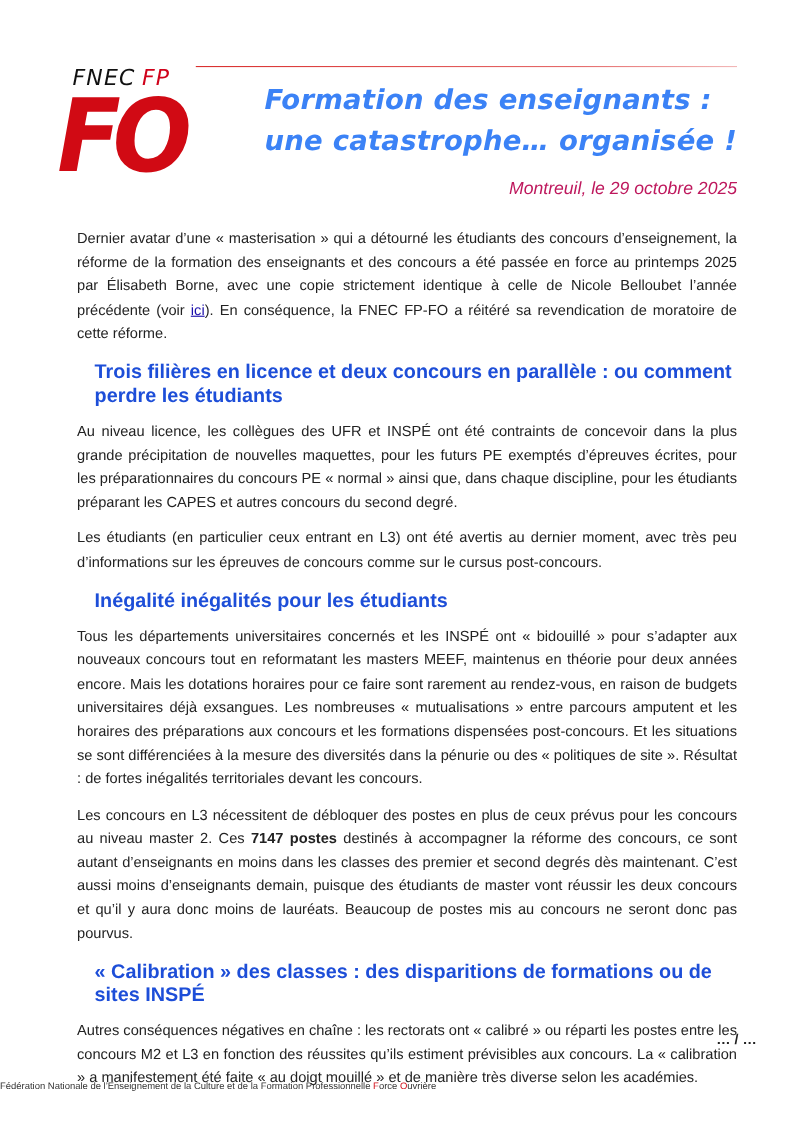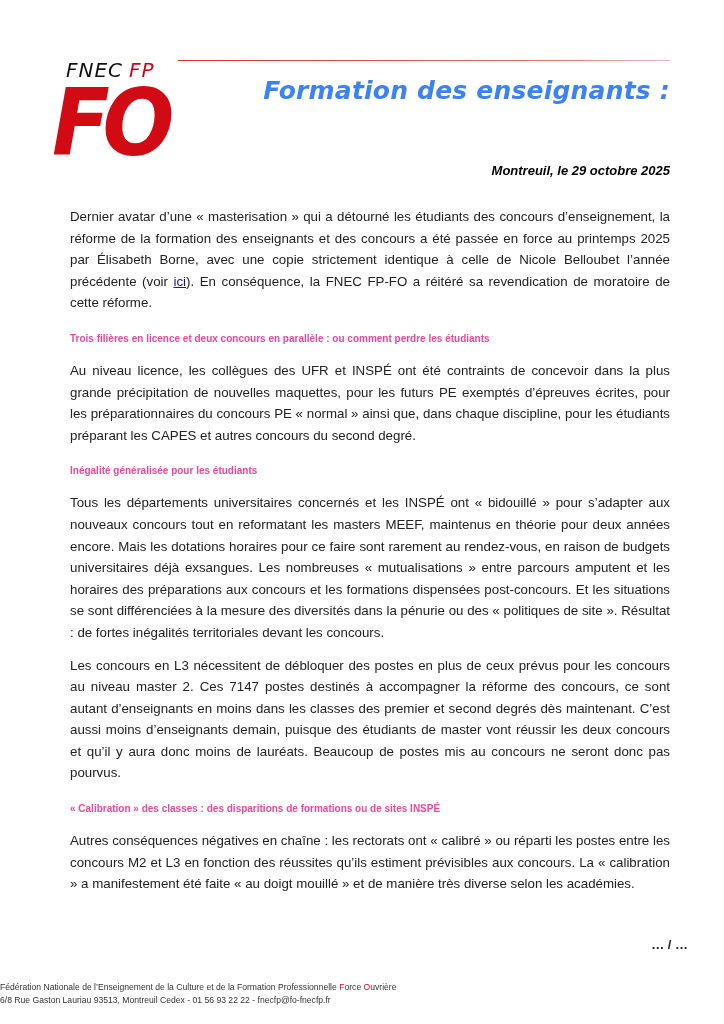--- a/index.html
+++ b/index.html
@@ -11,62 +11,63 @@
   .logo-top .fnec { color: #111; }
   .logo-top .fp { color: #d0021b; margin-left: 6px; }
   .logo-fo { position: absolute; left: 0; top: 14px; font-family: "DejaVu Sans", sans-serif;
              font-weight: bold; font-style: italic; font-size: 92px; line-height: 104px;
              color: #d10a14; letter-spacing: -8px; transform: scaleX(0.92); transform-origin: left top; }
   .header-rule { position: absolute; left: 178px; top: 60px; width: 492px; height: 1px;
                  background: linear-gradient(to right, #d9302f, #e56b6b 70%, #f2b7b7); }
   .title { position: absolute; right: 54px; top: 72px; text-align: left; color: #3b82f6;
            font-family: "DejaVu Sans", sans-serif; font-weight: bold; font-style: italic;
            font-size: 25px; line-height: 37px; letter-spacing: 0.2px; }
-  .dateline { position: absolute; right: 54px; top: 163px; font-style: italic; font-size: 13px; color: #000000; font-weight: bold; }
+  .dateline { position: absolute; right: 54px; top: 163px; font-style: italic; font-size: 16px; color: #be185d; }
   .content { position: absolute; left: 70px; top: 206px; width: 600px; font-size: 13.3px; line-height: 21.6px; }
   .content p { margin: 0 0 11px 0; text-align: justify; }
-  .content h2 { margin: 14px 0 11px 0; font-size: 10px; color: #ec4899; font-weight: bold; line-height: 21px; }
+  .content h2 { margin: 14px 0 11px 16px; font-size: 18px; color: #1d4ed8; font-weight: bold; line-height: 21px; }
   .content a { color: #1a0dab; text-decoration: underline; }
-  .content strong { font-weight: normal; }
+  .content strong { font-weight: bold; }
   .page-cont { position: absolute; right: 36px; top: 937px; font-weight: bold; font-size: 13px; color: #222; }
   .footer { position: absolute; left: 0; width: 724px; top: 981px; text-align: left;
             font-size: 8.6px; line-height: 13px; color: #333; }
   .footer .red { color: #d10a14; }
 </style>
 </head>
 <body>
 
 <div class="logo">
   <div class="logo-top">
     <span class="fnec">FNEC</span><span class="fp">FP</span>
   </div>
   <div class="logo-fo">FO</div>
 </div>
 
 <div class="header-rule"></div>
 
 <div class="title">
   <div>Formation des enseignants :</div>
+  <div>une catastrophe… organisée !</div>
 </div>
 
 <div class="dateline">Montreuil, le 29 octobre 2025</div>
 
 <div class="content">
   <p><span>Dernier avatar d’une « masterisation » qui a détourné les étudiants des concours d’enseignement, la réforme de la formation des enseignants et des concours a été passée en force au printemps 2025 par Élisabeth Borne, avec une copie strictement identique à celle de Nicole Belloubet l’année précédente (voir </span><a href="#">ici</a><span>). En conséquence, la FNEC FP-FO a réitéré sa revendication de moratoire de cette réforme.</span></p>
 
   <h2>Trois filières en licence et deux concours en parallèle : ou comment perdre les étudiants</h2>
   <p>Au niveau licence, les collègues des UFR et INSPÉ ont été contraints de concevoir dans la plus grande précipitation de nouvelles maquettes, pour les futurs PE exemptés d’épreuves écrites, pour les préparationnaires du concours PE « normal » ainsi que, dans chaque discipline, pour les étudiants préparant les CAPES et autres concours du second degré.</p>
+  <p>Les étudiants (en particulier ceux entrant en L3) ont été avertis au dernier moment, avec très peu d’informations sur les épreuves de concours comme sur le cursus post-concours.</p>
 
-  <h2>Inégalité généralisée pour les étudiants</h2>
+  <h2>Inégalité inégalités pour les étudiants</h2>
   <p>Tous les départements universitaires concernés et les INSPÉ ont « bidouillé » pour s’adapter aux nouveaux concours tout en reformatant les masters MEEF, maintenus en théorie pour deux années encore. Mais les dotations horaires pour ce faire sont rarement au rendez-vous, en raison de budgets universitaires déjà exsangues. Les nombreuses « mutualisations » entre parcours amputent et les horaires des préparations aux concours et les formations dispensées post-concours. Et les situations se sont différenciées à la mesure des diversités dans la pénurie ou des « politiques de site ». Résultat : de fortes inégalités territoriales devant les concours.</p>
 
   <p><span>Les concours en L3 nécessitent de débloquer des postes en plus de ceux prévus pour les concours au niveau master 2. Ces </span><strong>7147 postes</strong><span> destinés à accompagner la réforme des concours, ce sont autant d’enseignants en moins dans les classes des premier et second degrés dès maintenant. C’est aussi moins d’enseignants demain, puisque des étudiants de master vont réussir les deux concours et qu’il y aura donc moins de lauréats. Beaucoup de postes mis au concours ne seront donc pas pourvus.</span></p>
 
   <h2>« Calibration » des classes : des disparitions de formations ou de sites INSPÉ</h2>
   <p>Autres conséquences négatives en chaîne : les rectorats ont « calibré » ou réparti les postes entre les concours M2 et L3 en fonction des réussites qu’ils estiment prévisibles aux concours. La « calibration » a manifestement été faite « au doigt mouillé » et de manière très diverse selon les académies.</p>
 </div>
 
 <div class="page-cont">… / …</div>
 
 <div class="footer">
   <div><span>Fédération Nationale de l’Enseignement de la Culture et de la Formation Professionnelle </span><span class="red">F</span><span>orce </span><span class="red">O</span><span>uvrière</span></div>
-  <div>6/8 Rue Gaston Lauriau 93513, Montreuil Cedex - 01 56 93 22 22 - fnecfp@fo-fnecfp.fr</div>
 </div>
 
 </body></html>

